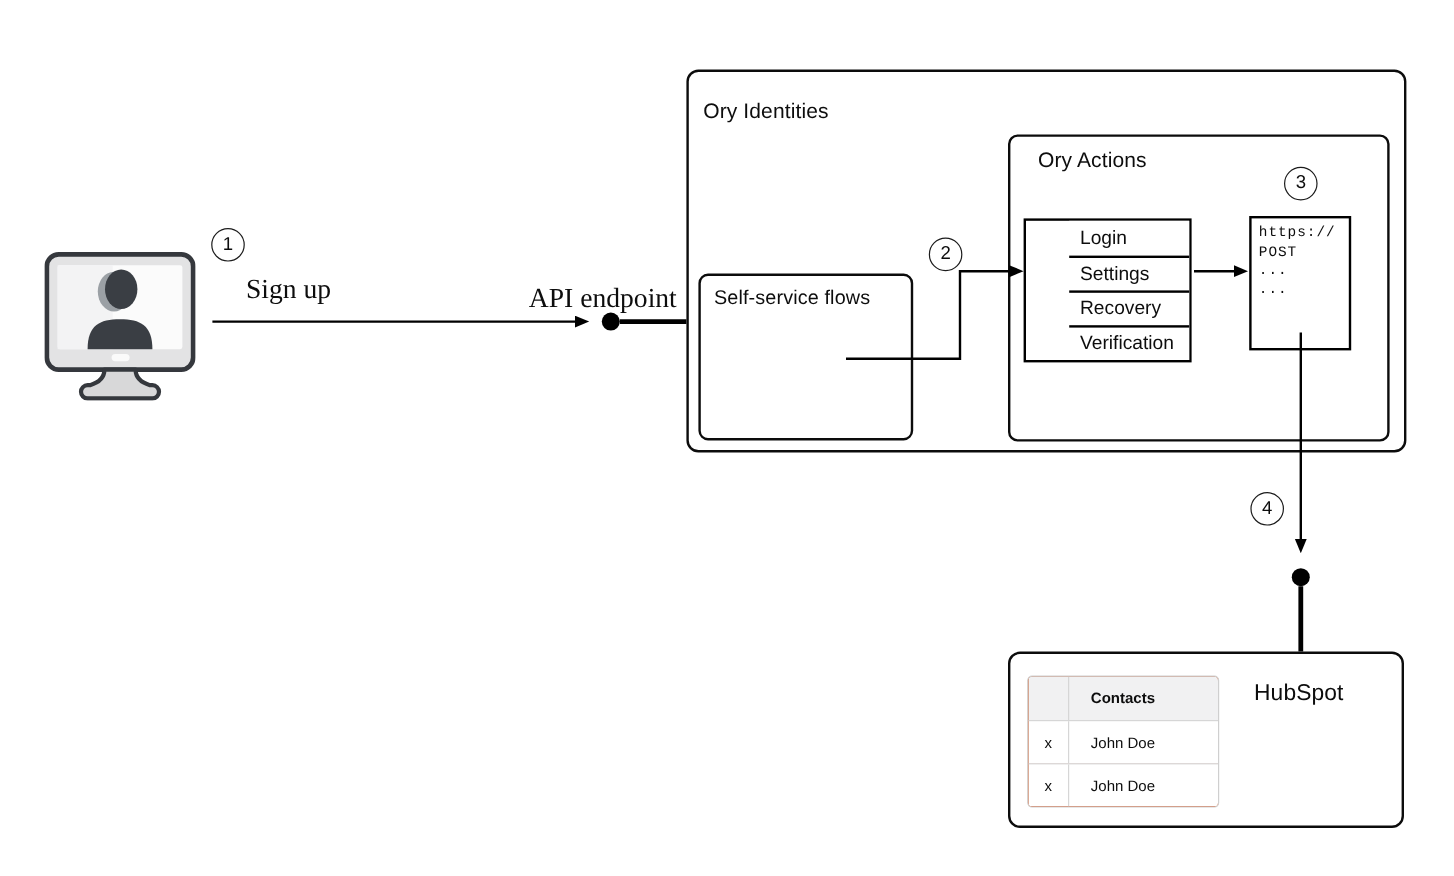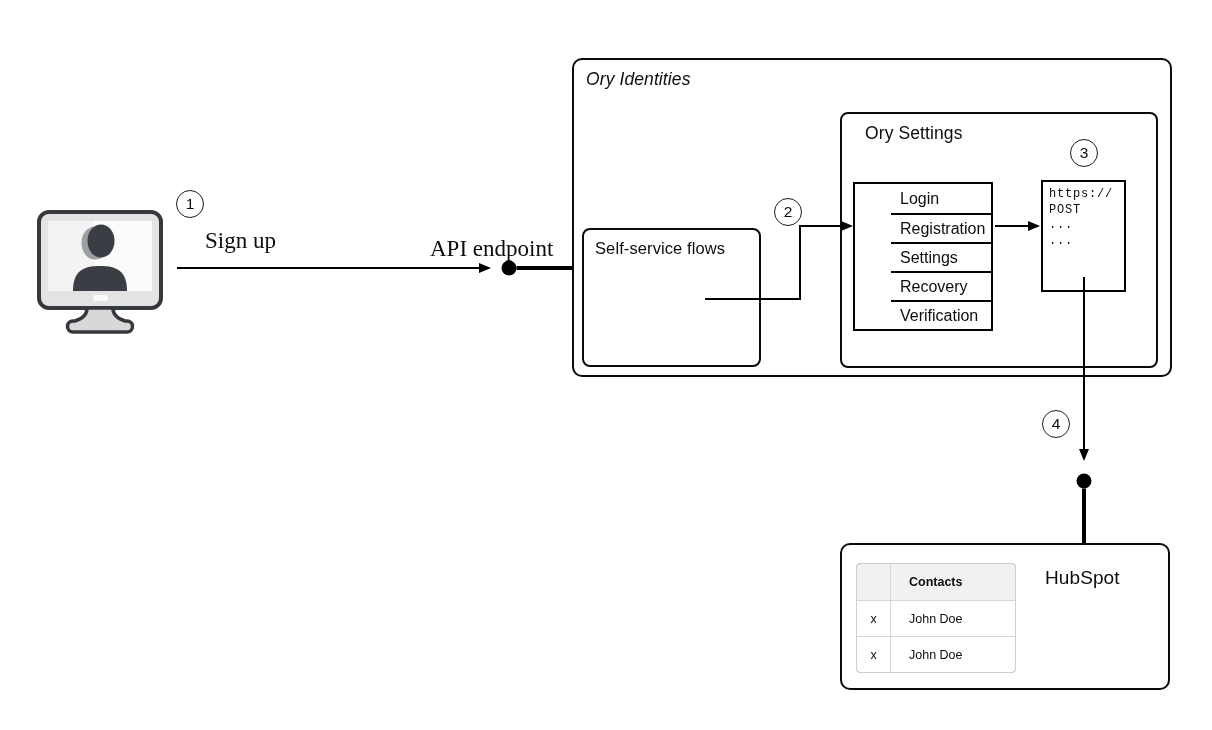--- a/index.html
+++ b/index.html
@@ -135,34 +135,33 @@
     <span>2</span>
   </div>
   <div class="badge" style="left:1070px; top:139px;">
     <span>3</span>
   </div>
   <div class="badge" style="left:1042px; top:410px;">
     <span>4</span>
   </div>
 
   <div class="plain-label" style="left:205px; top:228px;">Sign up</div>
-  <div class="plain-label" style="left:430px; top:236px; width:134px; text-align:left;">API endpoint</div>
+  <div class="plain-label" style="left:430px; top:236px; width:134px; text-align:right;">API endpoint</div>
 
   <div class="obox" style="left:572px; top:58px; width:600px; height:319px;"></div>
-  <div class="obox-title" style="left:586px; top:69px;font-style:italic;">Ory Identities</div>
+  <div class="obox-title" style="left:586px; top:82px;">Ory Identities</div>
 
   <div class="obox" style="left:582px; top:228px; width:179px; height:139px; border-radius:8px;"></div>
   <div class="obox-title" style="left:595px; top:239px; font-size:16.5px;">Self-service flows</div>
 
   <div class="obox" style="left:840px; top:112px; width:318px; height:256px; border-radius:8px;"></div>
-  <div class="obox-title" style="left:865px; top:123px;">Ory Settings</div>
+  <div class="obox-title" style="left:865px; top:123px;">Ory Actions</div>
 
   <div class="flow-list">
     <div class="flow-row">Login</div>
-    <div class="flow-row">Registration</div>
     <div class="flow-row">Settings</div>
     <div class="flow-row">Recovery</div>
     <div class="flow-row">Verification</div>
   </div>
 
   <div class="code-box mono">
     <div>https://</div>
     <div>POST</div>
     <div>...</div>
     <div>...</div>

